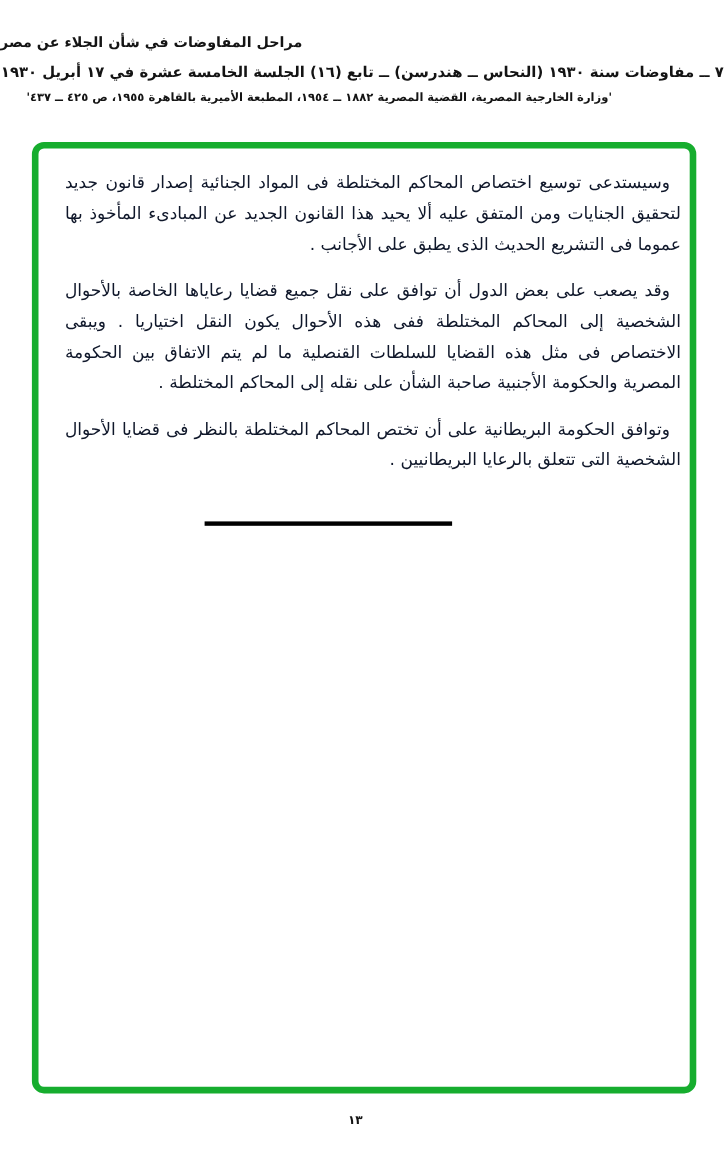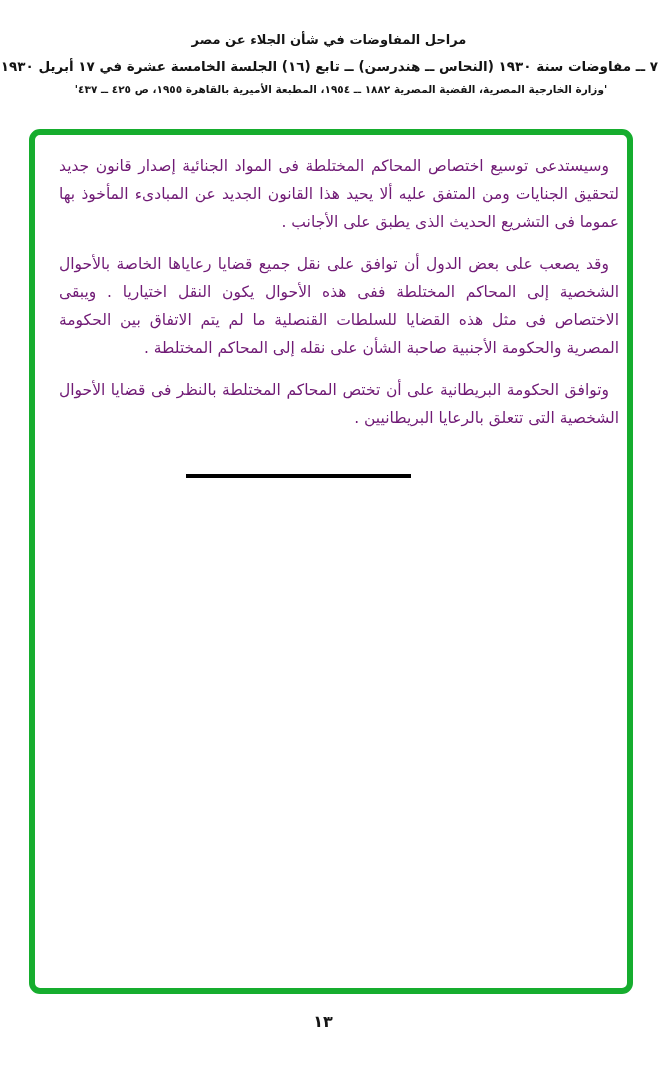--- a/index.html
+++ b/index.html
@@ -13,21 +13,21 @@
   }
   .page {
     position: relative;
     width: 658px; height: 1069px;
     direction: rtl;
   }
   
   .doc-header {
     position: absolute;
     top: 30px; left: 0; right: 0;
-    text-align: center;
+    text-align: left;
   }
   .doc-title {
     font-size: 13px;
     font-weight: bold;
     letter-spacing: 0.2px;
     line-height: 20px;
   }
   .doc-subtitle {
     margin-top: 6px;
     font-size: 13.5px;
@@ -57,34 +57,34 @@
     padding: 17px 8px 0 24px;
     direction: rtl;
   }
   .body-paragraph {
     font-size: 15.5px;
     line-height: 28px;
     text-align: justify;
     text-align-last: right;
     text-indent: 10px;
     margin-bottom: 14px;
-    color: #701a75;
+    color: #0f172a;
   }
   .section-divider {
     width: 225px; height: 4px;
     background: #000000;
     margin-top: 42px;
     margin-right: 208px;
   }
   
   .page-number {
     position: absolute;
     top: 1012px; left: 0; right: 12px;
     text-align: center;
-    font-size: 16px;
+    font-size: 11px;
     font-weight: bold;
   }
 </style>
 </head>
 <body>
 
 <div class="page">
 
   <header class="doc-header">
     <div class="doc-title">مراحل المفاوضات في شأن الجلاء عن مصر</div>

